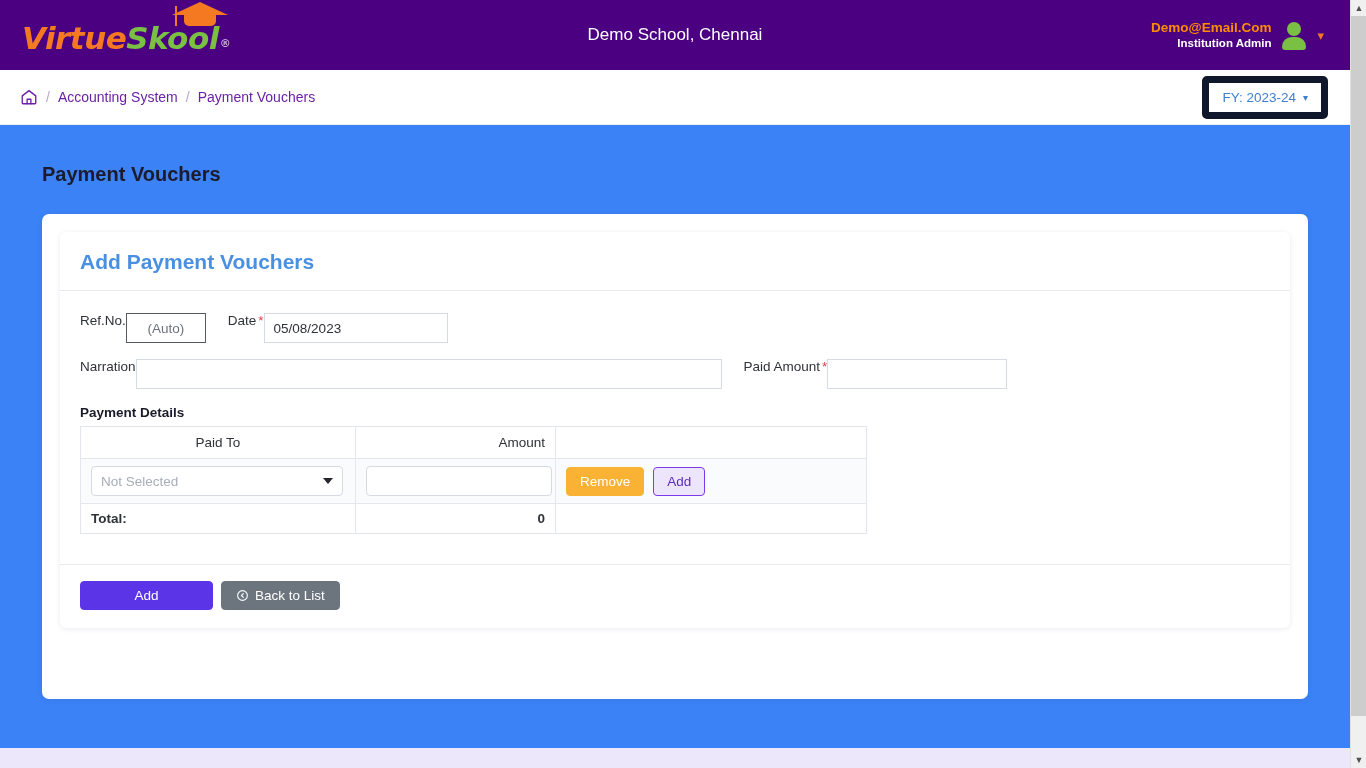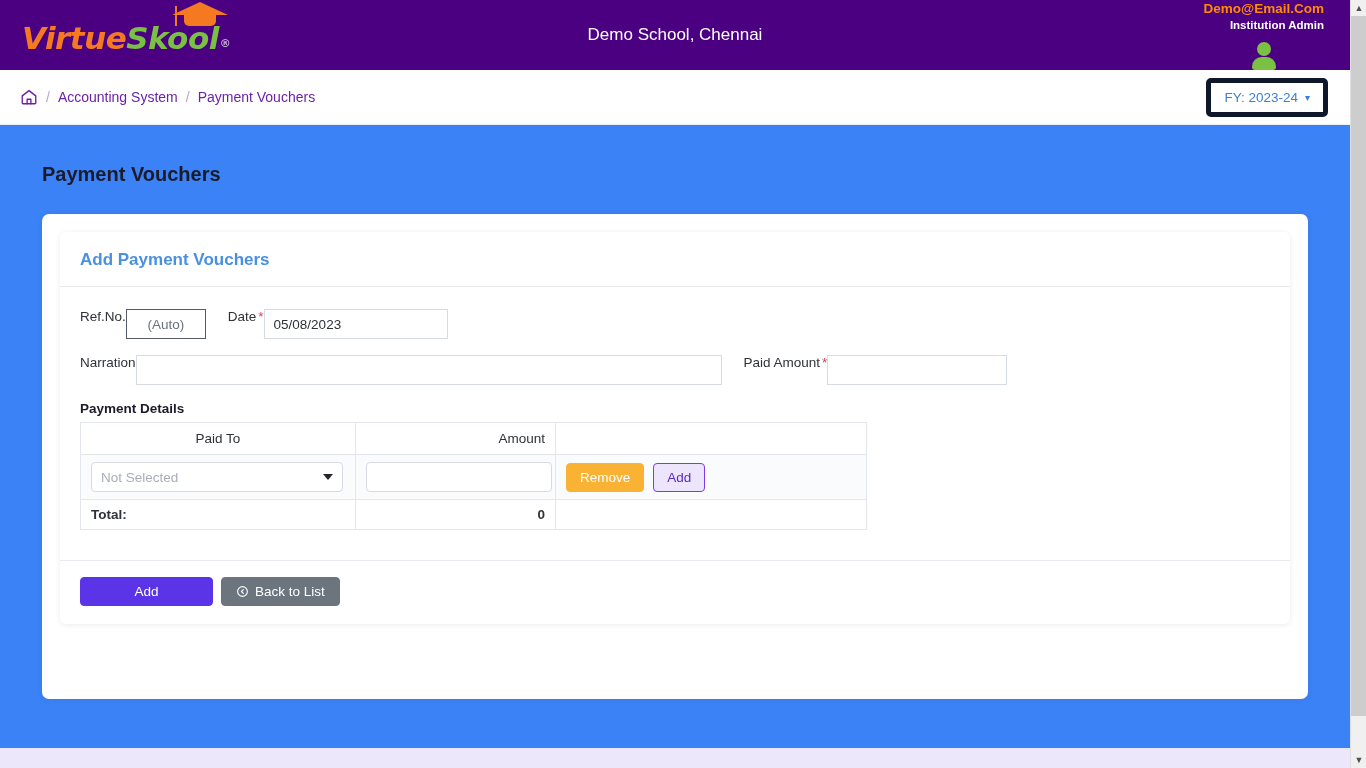--- a/index.html
+++ b/index.html
@@ -96,21 +96,20 @@
     font-size: 17px;
     pointer-events: none;
   }
   .user-block {
     position: absolute;
     right: 26px;
     top: 0; bottom: 0;
     display: flex;
     align-items: center;
     gap: 10px;
-    flex-direction: column;
   }
   .user-text { text-align: right; line-height: 1.3; }
   .user-email {
     color: #ff8c00;
     font-size: 13.5px;
     font-weight: bold;
   }
   .user-role {
     color: #ffffff;
     font-size: 11.5px;
@@ -154,21 +153,21 @@
     align-items: center;
     gap: 8px;
     font-size: 14px;
   }
   .home-ic { width: 18px; height: 18px; display: block; color: #6b21a8; }
   .crumb-sep { color: #b9a6cc; font-size: 14px; }
   .crumb-link { color: #6b21a8; text-decoration: none; }
   .crumb-current { color: #6b21a8; }
   .fy-btn {
     margin-left: auto;
-    border: 5px solid #0f172a;
+    border: 7px solid #0f172a;
     border-radius: 5px;
     background: #ffffff;
     color: #3d7fd0;
     font-size: 13.5px;
     padding: 7px 13px;
     display: flex;
     align-items: center;
     gap: 7px;
     cursor: pointer;
   }
@@ -194,21 +193,21 @@
     border-radius: 6px;
     box-shadow: 0 1px 5px rgba(60,60,110,.10);
     padding: 0;
   }
   .inner-head {
     padding: 18px 20px 16px 20px;
     border-bottom: 1px solid #e8eaf0;
   }
   .inner-head-title {
     color: #4a90e2;
-    font-size: 17px;
+    font-size: 21px;
     font-weight: bold;
   }
   .inner-body { padding: 22px 20px 6px 20px; }
 
   
   .form-row {
     display: flex;
     align-items: flex-start;
     gap: 22px;
     margin-bottom: 16px;

